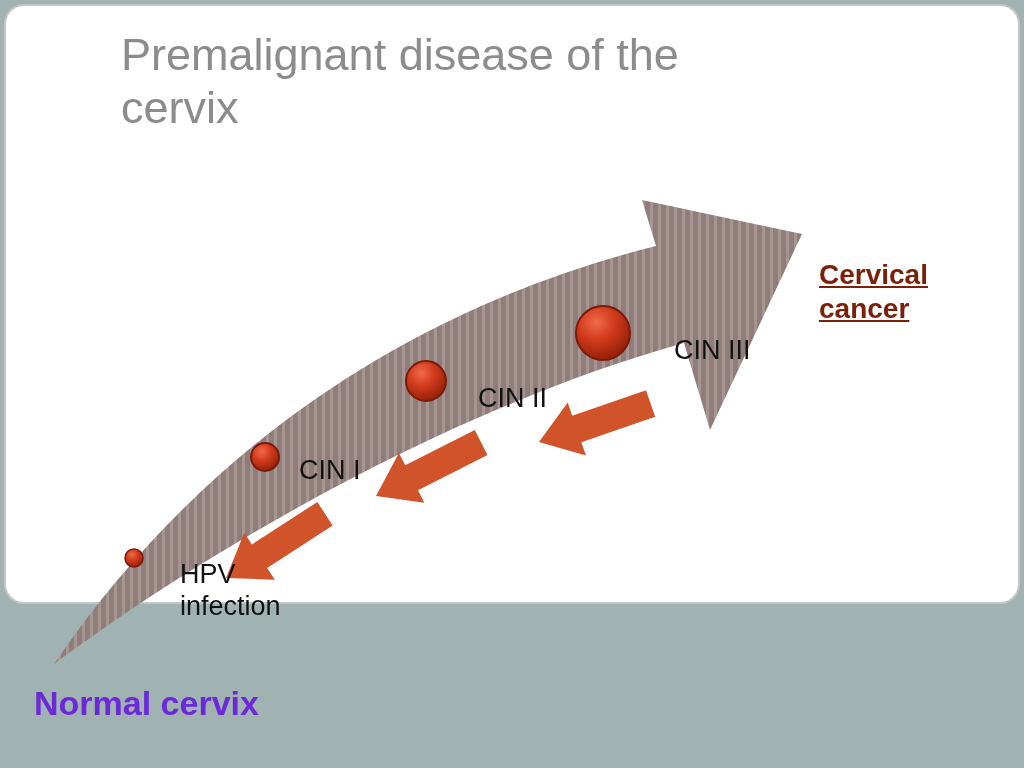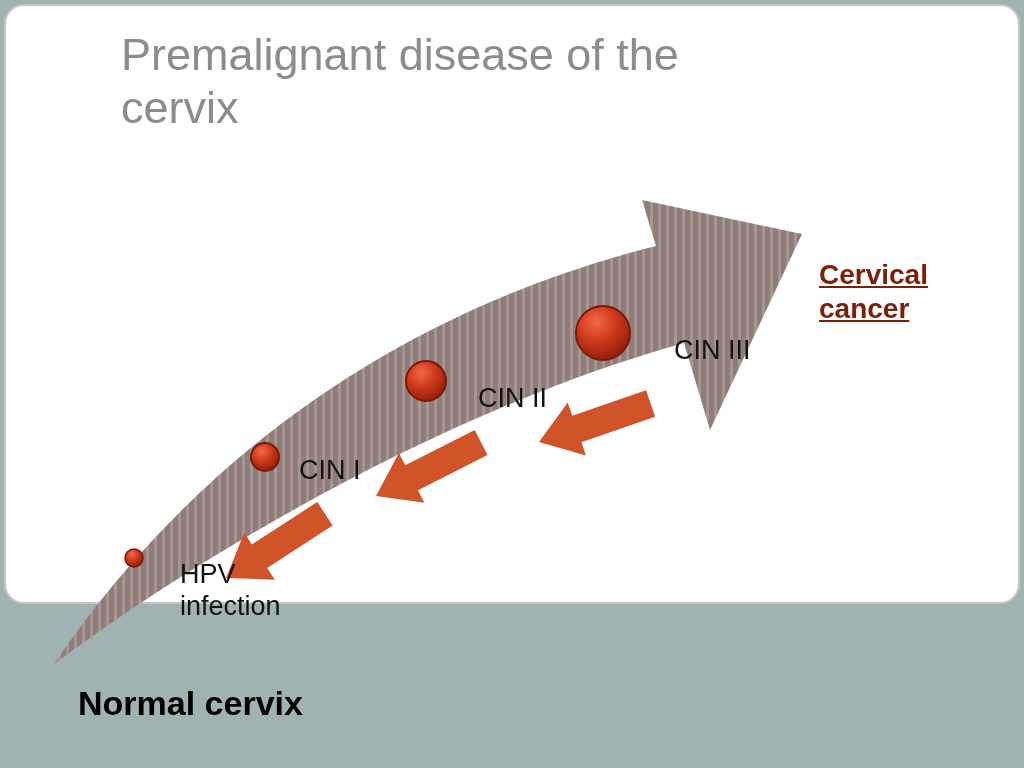--- a/index.html
+++ b/index.html
@@ -29,21 +29,21 @@
   .label-hpv{left:142px;top:552px;width:135px;margin-left:32px;}
   .label-cin1{left:283px;top:448px;margin-left:10px;}
   .label-cin2{left:472px;top:376px;}
   .label-cin3{left:628px;top:328px;padding-left:40px;}
   .cancer-label{
     position:absolute;left:813px;top:252px;width:205px;
     font-size:28px;line-height:1.2;font-weight:700;color:#7b2109;text-decoration:underline;
   }
   .normal-label{
     position:absolute;left:28px;top:678px;
-    font-size:34px;font-weight:700;color:#000000;margin-left:44px;
+    font-size:34px;font-weight:700;color:#6d28d9;
   }
 </style>
 </head>
 <body>
 
 <div class="stage-wrap">
   <div class="slide">
 
     <svg class="diagram-canvas" width="1016" height="760" viewBox="4 4 1016 760">
       <defs>

